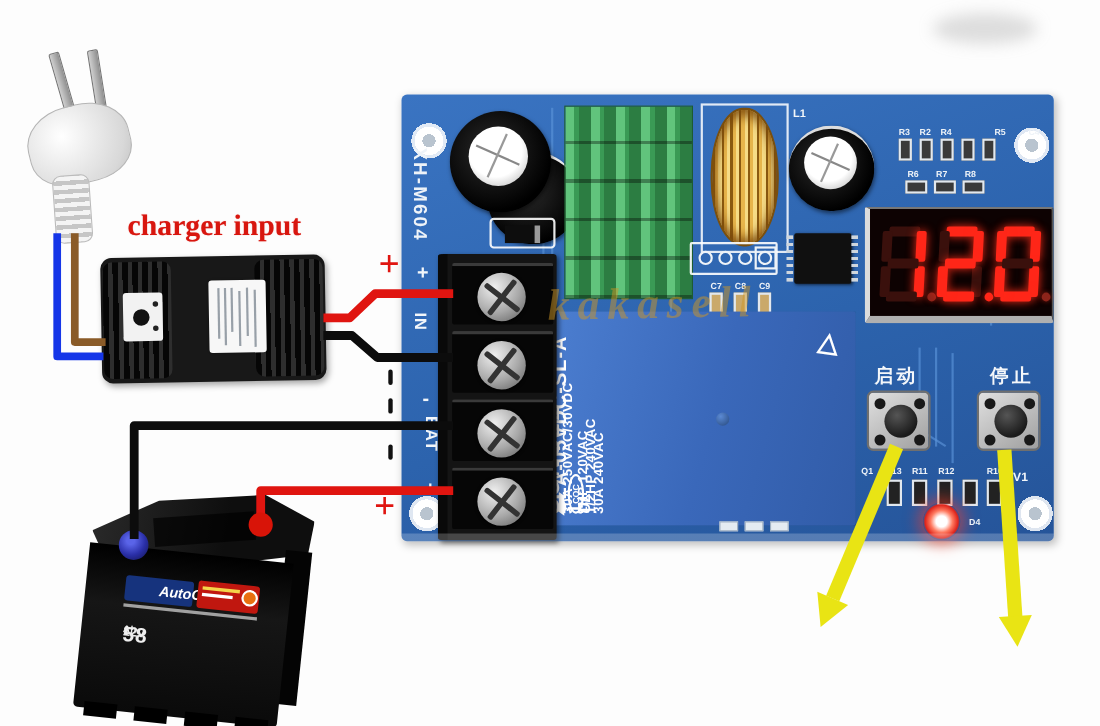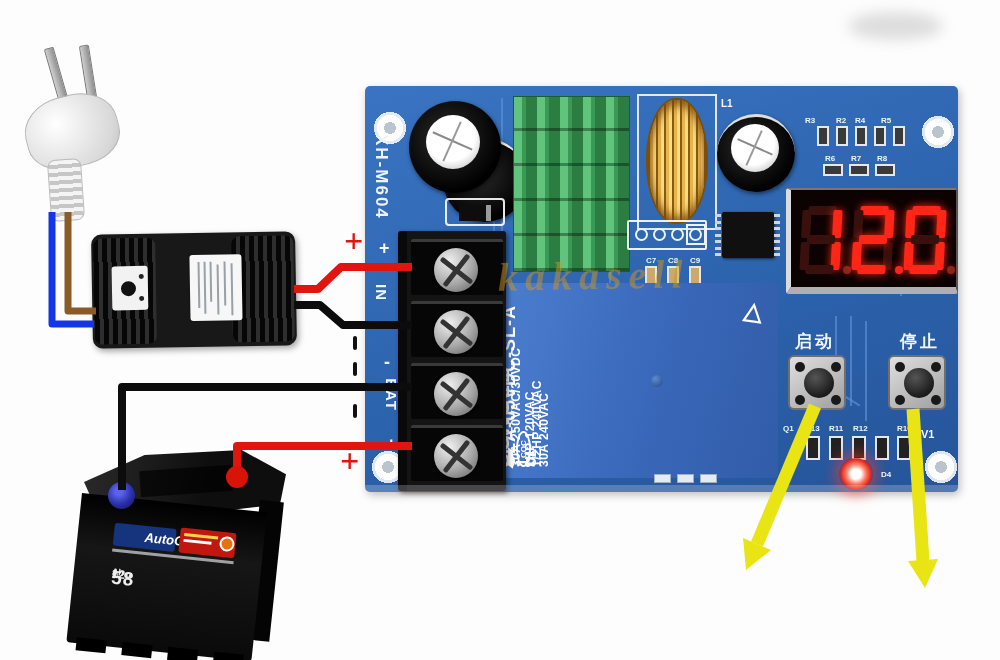--- a/index.html
+++ b/index.html
@@ -250,24 +250,24 @@
     <div class="ic-pins" style="left:350px;top:128px;height:42px;"></div>
     <div class="ic-pins" style="left:409px;top:128px;height:42px;"></div>
 
     <div class="smd-lbl" style="left:281px;top:170px;">C7</div>
     <div class="smd-lbl" style="left:303px;top:170px;">C8</div>
     <div class="smd-lbl" style="left:325px;top:170px;">C9</div>
     <div class="smd-v" style="left:280px;top:180px;"></div>
     <div class="smd-v" style="left:302px;top:180px;"></div>
     <div class="smd-v" style="left:324px;top:180px;"></div>
 
-    <div class="smd-lbl" style="left:440px;top:30px;">R3</div>
+    <div class="smd-lbl" style="left:452px;top:30px;">R3</div>
     <div class="smd-lbl" style="left:471px;top:30px;">R2</div>
     <div class="smd-lbl" style="left:490px;top:30px;">R4</div>
-    <div class="smd-lbl" style="left:516px;top:30px;">R5</div>
+    <div class="smd-lbl" style="left:539px;top:30px;">R5</div>
     <div class="smd-lbl" style="left:528px;top:30px;margin-left:42px;">C4</div>
     <div class="smd-r" style="left:452px;top:40px;width:12px;height:20px;"></div>
     <div class="smd-r" style="left:471px;top:40px;width:12px;height:20px;"></div>
     <div class="smd-r" style="left:490px;top:40px;width:12px;height:20px;"></div>
     <div class="smd-r" style="left:509px;top:40px;width:12px;height:20px;"></div>
     <div class="smd-r" style="left:528px;top:40px;width:12px;height:20px;"></div>
 
     <div class="smd-lbl" style="left:460px;top:68px;">R6</div>
     <div class="smd-lbl" style="left:486px;top:68px;">R7</div>
     <div class="smd-lbl" style="left:512px;top:68px;">R8</div>
@@ -420,19 +420,20 @@
     <polyline points="294,305 320,305 343,325 412,325" fill="none" stroke="#0c0c0c" stroke-width="8" stroke-linejoin="round"></polyline>
     <polyline points="122,490 122,387 412,387" fill="none" stroke="#0c0c0c" stroke-width="8" stroke-linejoin="round"></polyline>
     <polyline points="237,477 237,446 412,446" fill="none" stroke="#e01510" stroke-width="8" stroke-linejoin="round"></polyline>
     <circle cx="237" cy="477" r="11" fill="#d81408"></circle>
     <line x1="815" y1="406" x2="757" y2="544" stroke="#e9e414" stroke-width="13"></line>
     <polygon points="746,570 743,538 771,550" fill="#e9e414"></polygon>
     <line x1="913" y1="409" x2="923" y2="561" stroke="#e9e414" stroke-width="13"></line>
     <polygon points="925,588 908,561 938,559" fill="#e9e414"></polygon>
   </svg>
 
+  <div class="red-cap" style="left:116px;top:190px;font-size:27px;">charger input</div>
   <div class="plus-mark" style="left:344px;top:224px;">+</div>
   <div class="plus-mark" style="left:340px;top:444px;">+</div>
   <div class="minus-dash" style="left:353px;top:336px;"></div>
   <div class="minus-dash" style="left:353px;top:362px;"></div>
   <div class="minus-dash" style="left:353px;top:404px;"></div>
 
 </div>
 
 </body></html>

